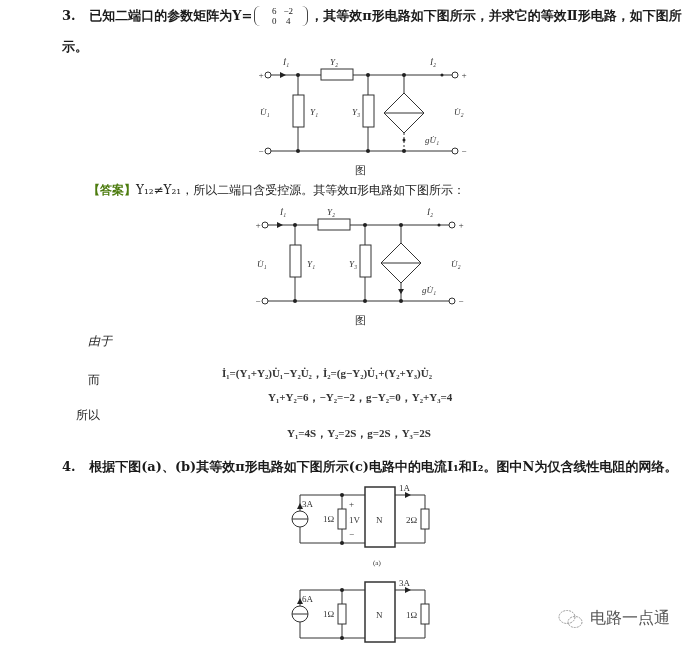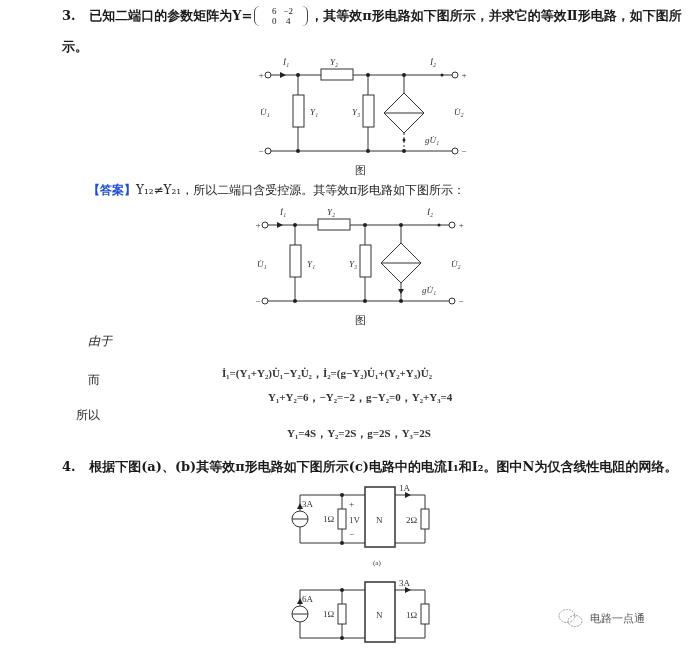--- a/index.html
+++ b/index.html
@@ -2,26 +2,26 @@
 <html><head>
 <meta charset="utf-8">
 <style>
   html, body { margin:0; padding:0; background:#ffffff; }
   body { width:700px; height:651px; position:relative; overflow:hidden;
          font-family:"DejaVu Serif","Liberation Serif",serif; color:#222; }
   .abs { position:absolute; }
   .q { font-size:13px; font-weight:bold; color:#1a1a1a; white-space:nowrap; }
   .body-text { font-size:12px; color:#222; white-space:nowrap; }
   .eq { font-family:"Liberation Serif","DejaVu Serif",serif; font-size:11px; font-weight:bold; color:#333; white-space:nowrap; }
-  .ans-tag { color:#1d4ed8; font-weight:bold; }
+  .ans-tag { color:#4d7c0f; font-weight:bold; }
   .caption { font-size:11px; color:#333; }
   .matrix { display:inline-block; vertical-align:middle; font-family:"Liberation Serif",serif; font-size:9px; font-weight:normal; line-height:10px; border-left:1px solid #444; border-right:1px solid #444; border-radius:6px; padding:0 12px; margin:0 2px; }
   .matrix span { display:inline-block; width:14px; text-align:center; }
   svg text { font-family:"Liberation Serif","DejaVu Serif",serif; }
-  .wm { font-family:"DejaVu Sans","Liberation Sans",sans-serif; font-size:11px; color:#555; }
+  .wm { font-family:"DejaVu Sans","Liberation Sans",sans-serif; font-size:16px; color:#555; }
 </style>
 </head>
 <body>
 
 <div class="abs q" style="left:62px;top:6px;">
   <span>3.</span>&nbsp;&nbsp;
   <span>已知二端口的参数矩阵为Y=</span><span class="matrix"><span>6</span><span>−2</span><br><span>0</span><span>4</span></span><span>，其等效π形电路如下图所示，并求它的等效Ⅱ形电路，如下图所</span>
 </div>
 <div class="abs q" style="left:62px;top:38px;">示。</div>
 

